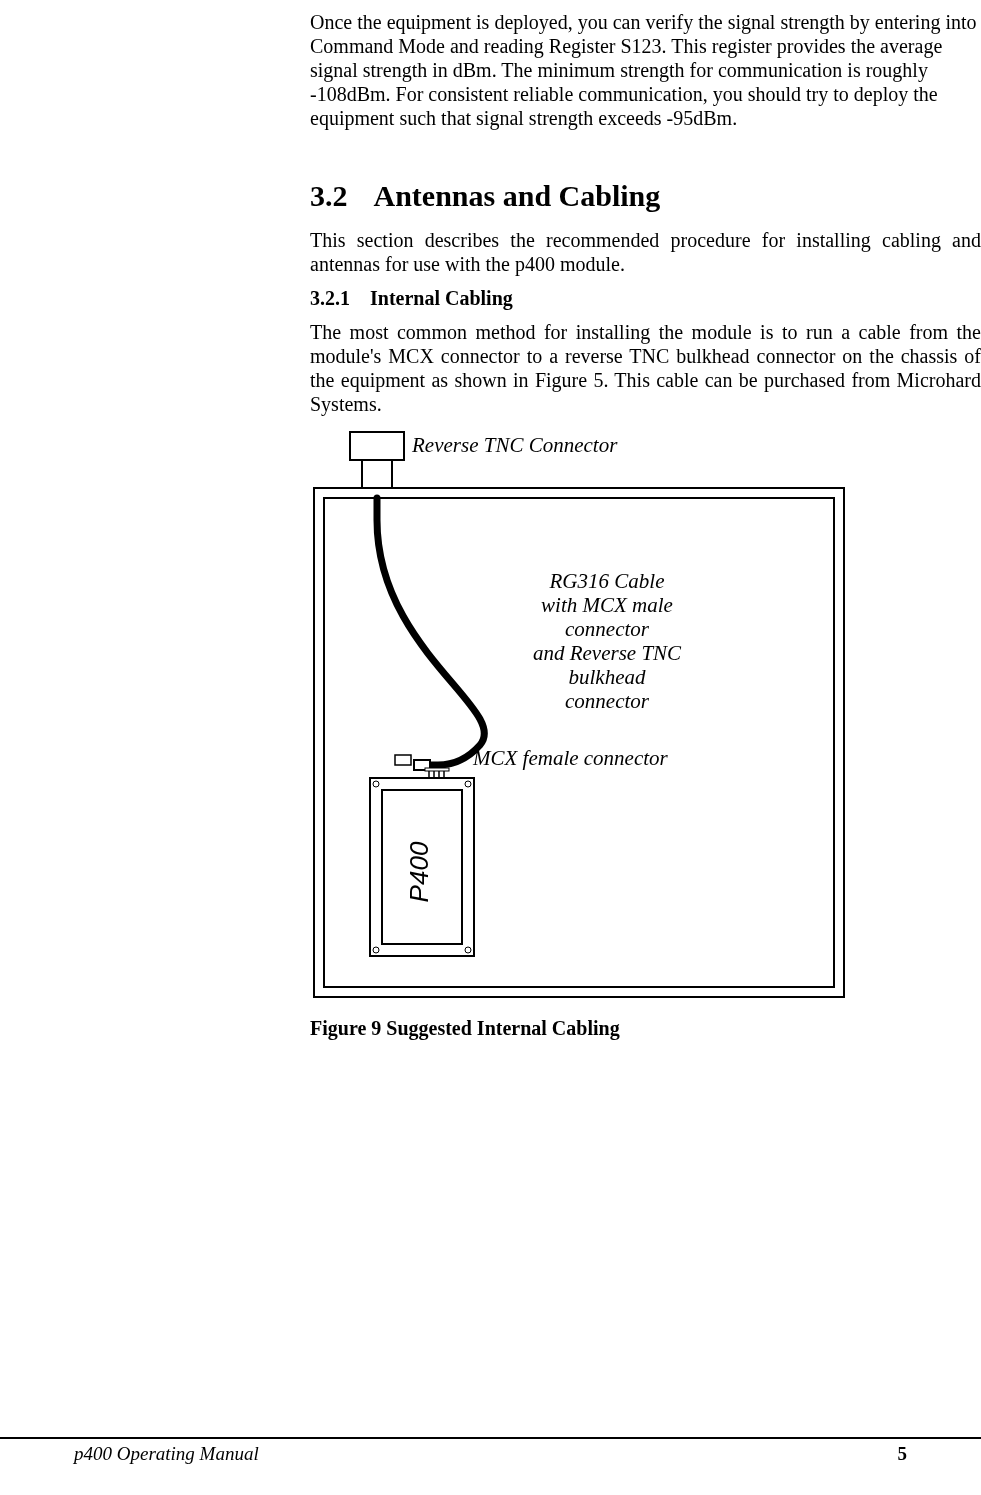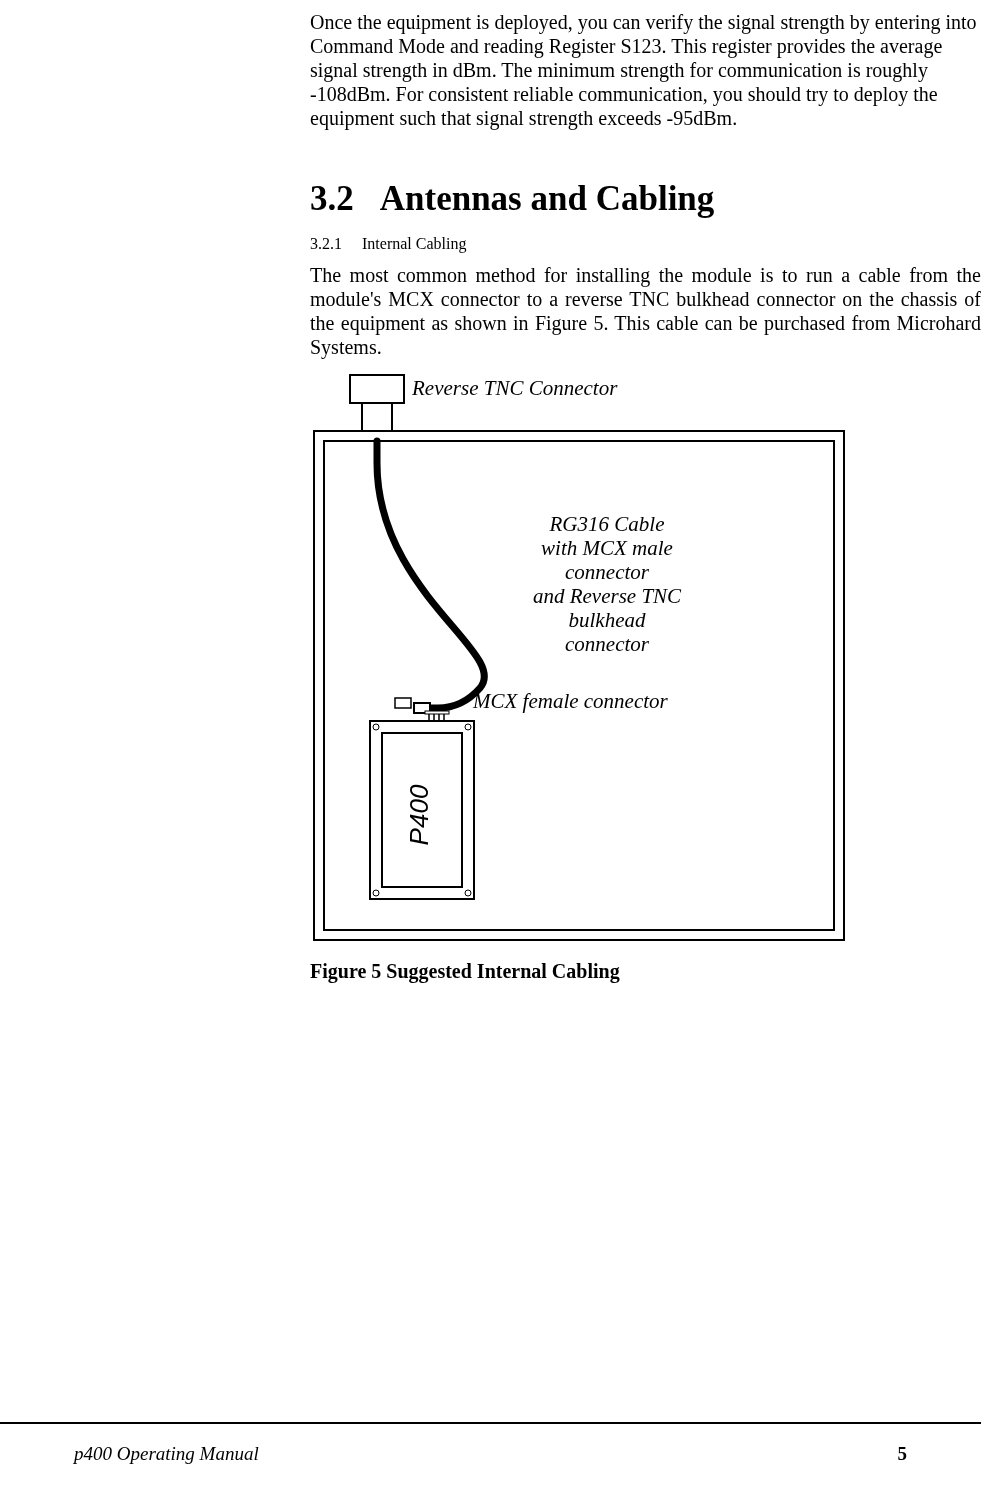--- a/index.html
+++ b/index.html
@@ -21,31 +21,31 @@
     }
     .para {
       margin: 0 0 8px 0;
       text-align: left;
     }
     .para-justify {
       margin: 0 0 8px 0;
       text-align: justify;
     }
     h2.section {
-      font-size: 35px;
+      font-size: 30px;
       font-weight: bold;
       margin: 48px 0 14px 0;
     }
     h2.section .num {
       display: inline-block;
       margin-right: 26px;
     }
     h3.subsection {
-      font-size: 16px;
-      font-weight: normal;
+      font-size: 20px;
+      font-weight: bold;
       margin: 10px 0 10px 0;
     }
     h3.subsection .num {
       display: inline-block;
       margin-right: 20px;
     }
     .figure-caption {
       font-weight: bold;
       font-size: 20px;
       margin: 16px 0 10px 0;
@@ -53,21 +53,21 @@
     .figure-wrap {
       margin-top: 14px;
       margin-bottom: 10px;
       font-style: italic;
     }
     .footer {
       position: absolute;
       bottom: 30px;
       left: 0;
       right: 0;
-      padding: 15px 74px 0 74px;
+      padding: 0 74px 0 74px;
       border-top: 2px solid #000;
     }
     .footer-inner {
       display: flex;
       justify-content: space-between;
       font-style: italic;
       font-size: 19px;
       padding-top: 4px;
     }
     .footer-inner .pagenum {
@@ -79,20 +79,21 @@
 </head>
 <body>
 
 <div class="content">
   <p class="para">Once the equipment is deployed, you can verify the signal strength by entering into Command Mode and reading Register S123.  This register provides the average signal strength in dBm.  The minimum strength for communication is roughly -108dBm.  For consistent reliable communication, you should try to deploy the equipment such that signal strength exceeds -95dBm.</p>
 
   <h2 class="section">
     <span class="num">3.2</span><span>Antennas and Cabling</span>
   </h2>
 
+  <p class="para-justify">This section describes the recommended procedure for installing cabling and antennas for use with the p400 module.</p>
 
   <h3 class="subsection">
     <span class="num">3.2.1</span><span>Internal Cabling</span>
   </h3>
 
   <p class="para-justify">The most common method for installing the module is to run a cable from the module's MCX connector to a reverse TNC bulkhead connector on the chassis of the equipment as shown in Figure 5.  This cable can be purchased from Microhard Systems.</p>
 
   <div class="figure-wrap">
     <svg width="593" height="570" viewBox="0 0 593 570">
 
@@ -133,21 +134,21 @@
 
       <circle cx="66" cy="354" r="3" fill="none" stroke="black" stroke-width="1"></circle>
       <circle cx="158" cy="354" r="3" fill="none" stroke="black" stroke-width="1"></circle>
       <circle cx="66" cy="520" r="3" fill="none" stroke="black" stroke-width="1"></circle>
       <circle cx="158" cy="520" r="3" fill="none" stroke="black" stroke-width="1"></circle>
 
       <text x="118" y="442" font-family="Arial, Helvetica, sans-serif" font-size="26" text-anchor="middle" transform="rotate(-90 118 442)">P400</text>
     </svg>
   </div>
 
-  <p class="figure-caption">Figure 5 Suggested Internal Cabling</p>
+  <p class="figure-caption">Figure 9 Suggested Internal Cabling</p>
 
 </div>
 
 <div class="footer">
   <div class="footer-inner">
     <span>p400 Operating Manual</span>
     <span class="pagenum">5</span>
   </div>
 </div>
 

